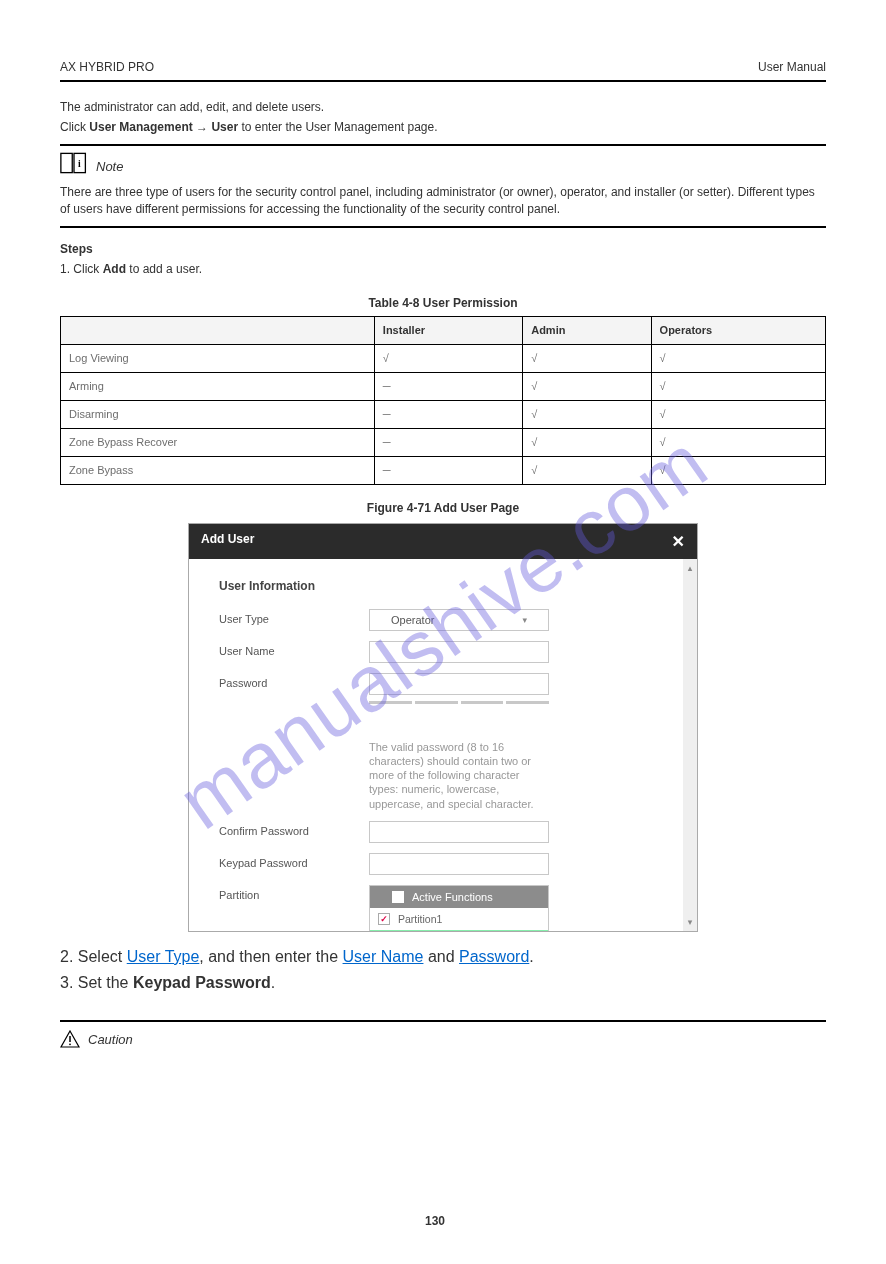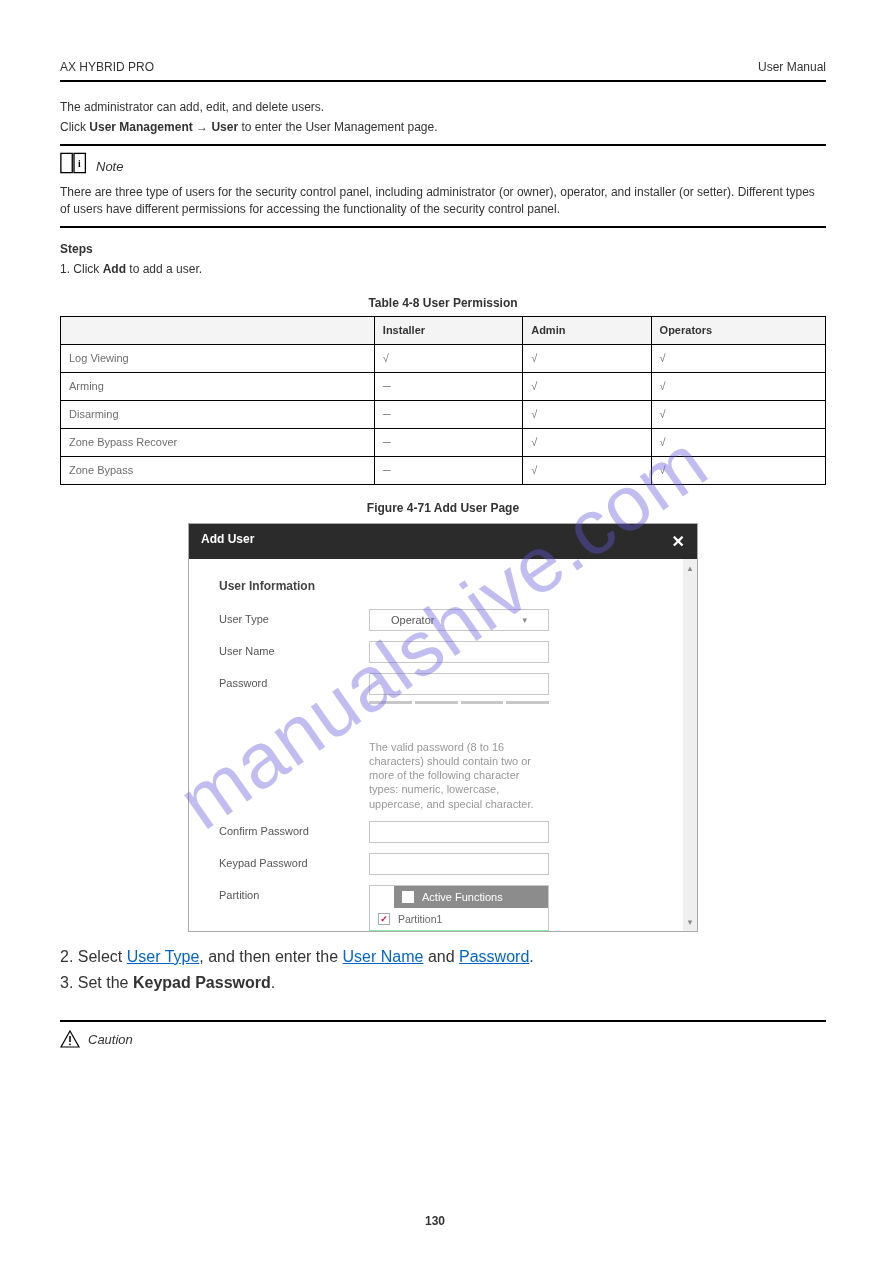--- a/index.html
+++ b/index.html
@@ -156,25 +156,24 @@
     margin-top: 36px;
   }
   .listbox {
     width: 180px;
     border: 1px solid #c8c8c8;
     font-size: 11px;
   }
   .list-header {
     background: #8c8c8c;
     color: #fff;
-    padding: 5px 8px;
+    padding: 5px 22px;
     display: flex;
     align-items: flex-end;
     gap: 8px;
-    margin-left: 24px;
   }
   .list-item {
     padding: 5px 8px;
     display: flex;
     align-items: center;
     gap: 8px;
     color: #666;
     font-size: 10.5px;
   }
   .list-item.alt { background: #86efac; flex-direction: column; }

